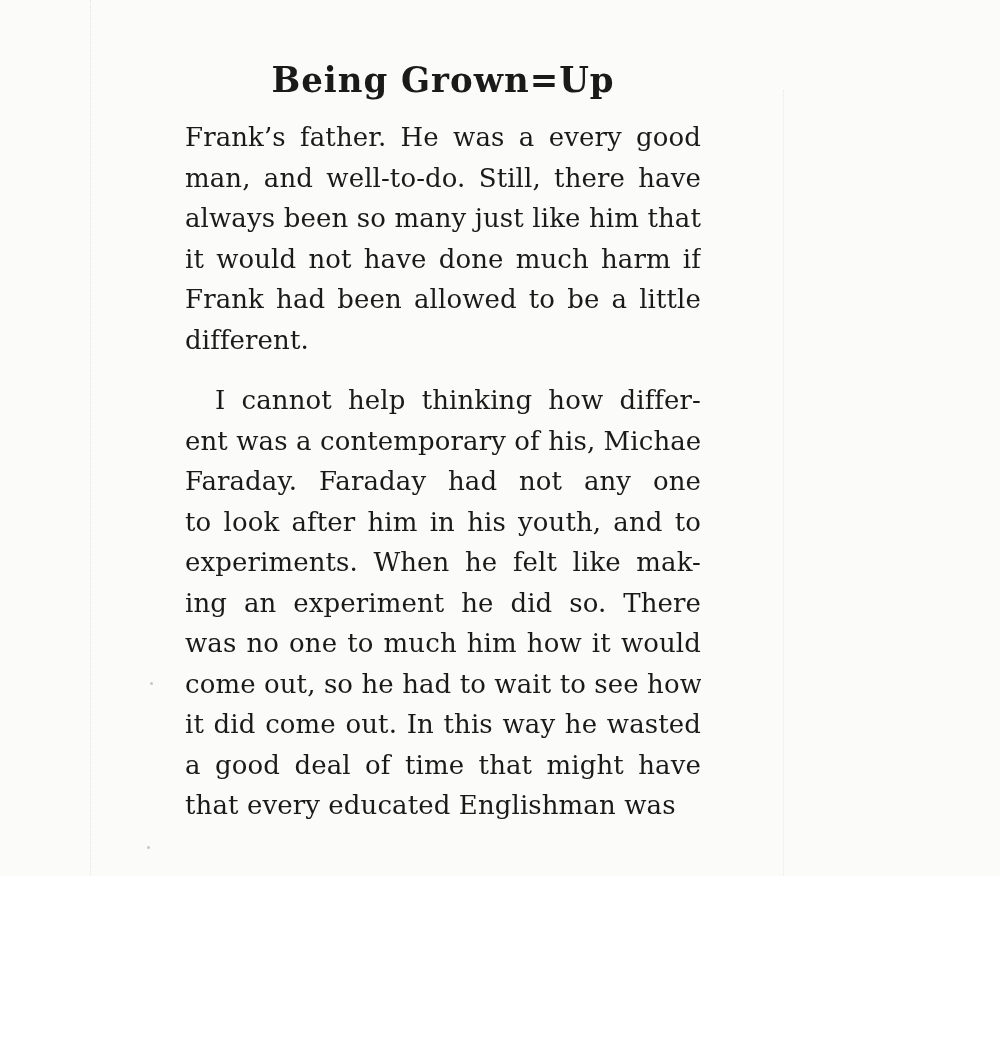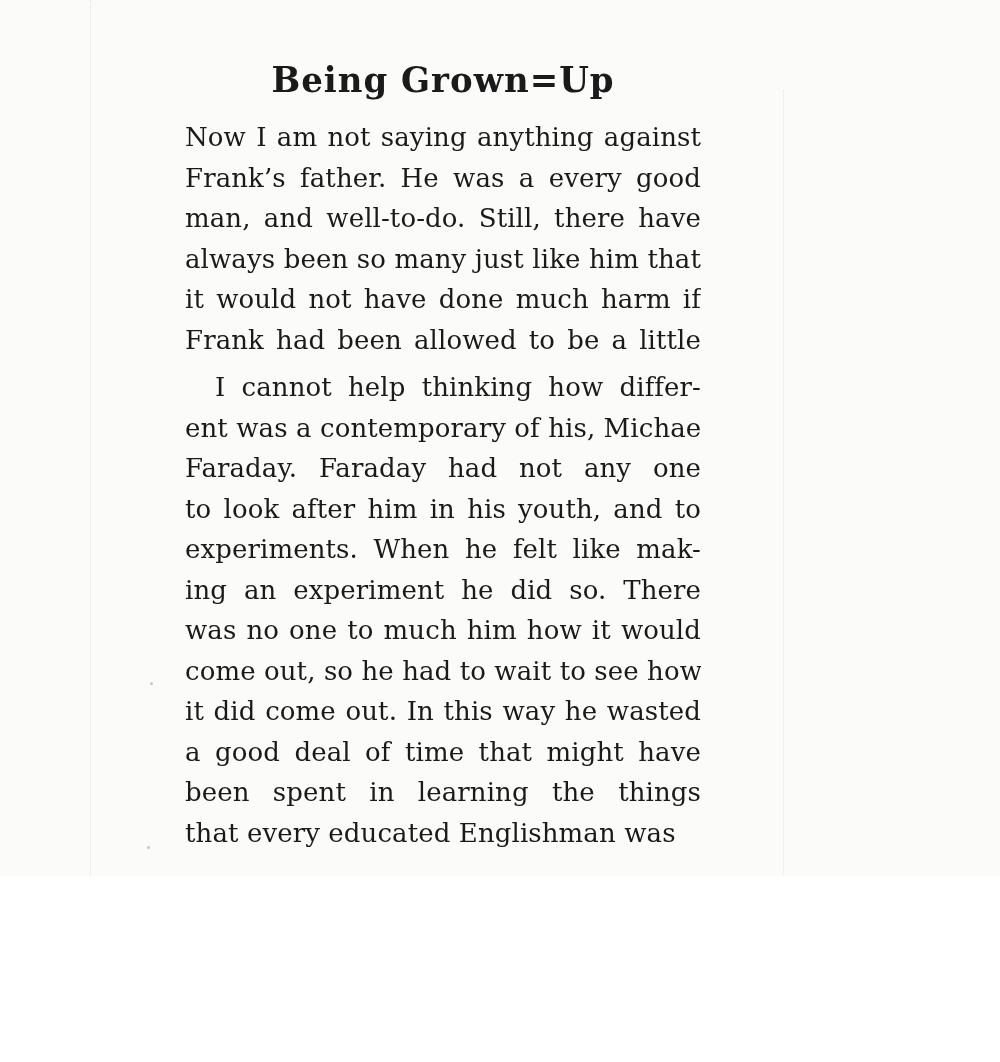--- a/index.html
+++ b/index.html
@@ -55,21 +55,21 @@
   .text-block {
     position: absolute;
     left: 185px;
     top: 117px;
     width: 516px;
     font-size: 26px;
     line-height: 40.5px;
     letter-spacing: 0.1px;
   }
   .paragraph { display: block; }
-  .paragraph + .paragraph { margin-top: 7px; }
+  .paragraph + .paragraph { margin-top: 20px; }
   .text-line {
     text-align: justify;
     text-align-last: justify;
     height: 40.5px;
     overflow: hidden;
     white-space: nowrap;
   }
   .text-line.short  { text-align-last: left; }
   .text-line.indent { padding-left: 30px; }
 
@@ -93,40 +93,39 @@
   <div class="edge-line right"></div>
   <div class="speck s1"></div>
   <div class="speck s2"></div>
   <div class="speck s3"></div>
 
   <div class="chapter-title">Being Grown=Up</div>
 
   <div class="text-block">
 
     <div class="paragraph">
-      <div class="text-line">Now I am not saying anything against</div>
       <div class="text-line">Frank’s father.  He was a every good</div>
       <div class="text-line">man, and well-to-do.  Still, there have</div>
       <div class="text-line">always been so many just like him that</div>
       <div class="text-line">it would not have done much harm if</div>
       <div class="text-line">Frank had been allowed to be a little</div>
+      <div class="text-line short">different.</div>
     </div>
 
     <div class="paragraph">
       <div class="text-line indent">I cannot help thinking how differ-</div>
       <div class="text-line">ent was a contemporary of his, Michael</div>
       <div class="text-line">Faraday.  Faraday had not any one</div>
       <div class="text-line">to look after him in his youth, and to</div>
       <div class="text-line">experiments.  When he felt like mak-</div>
       <div class="text-line">ing an experiment he did so.  There</div>
       <div class="text-line">was no one to much him how it would</div>
       <div class="text-line">come out, so he had to wait to see how</div>
       <div class="text-line">it did come out.  In this way he wasted</div>
       <div class="text-line">a good deal of time that might have</div>
-      <div class="text-line">been spent in learning the things</div>
       <div class="text-line short">that every educated Englishman was</div>
     </div>
 
   </div>
 
   <div class="page-number">167</div>
 
 </div>
 
 </body></html>

